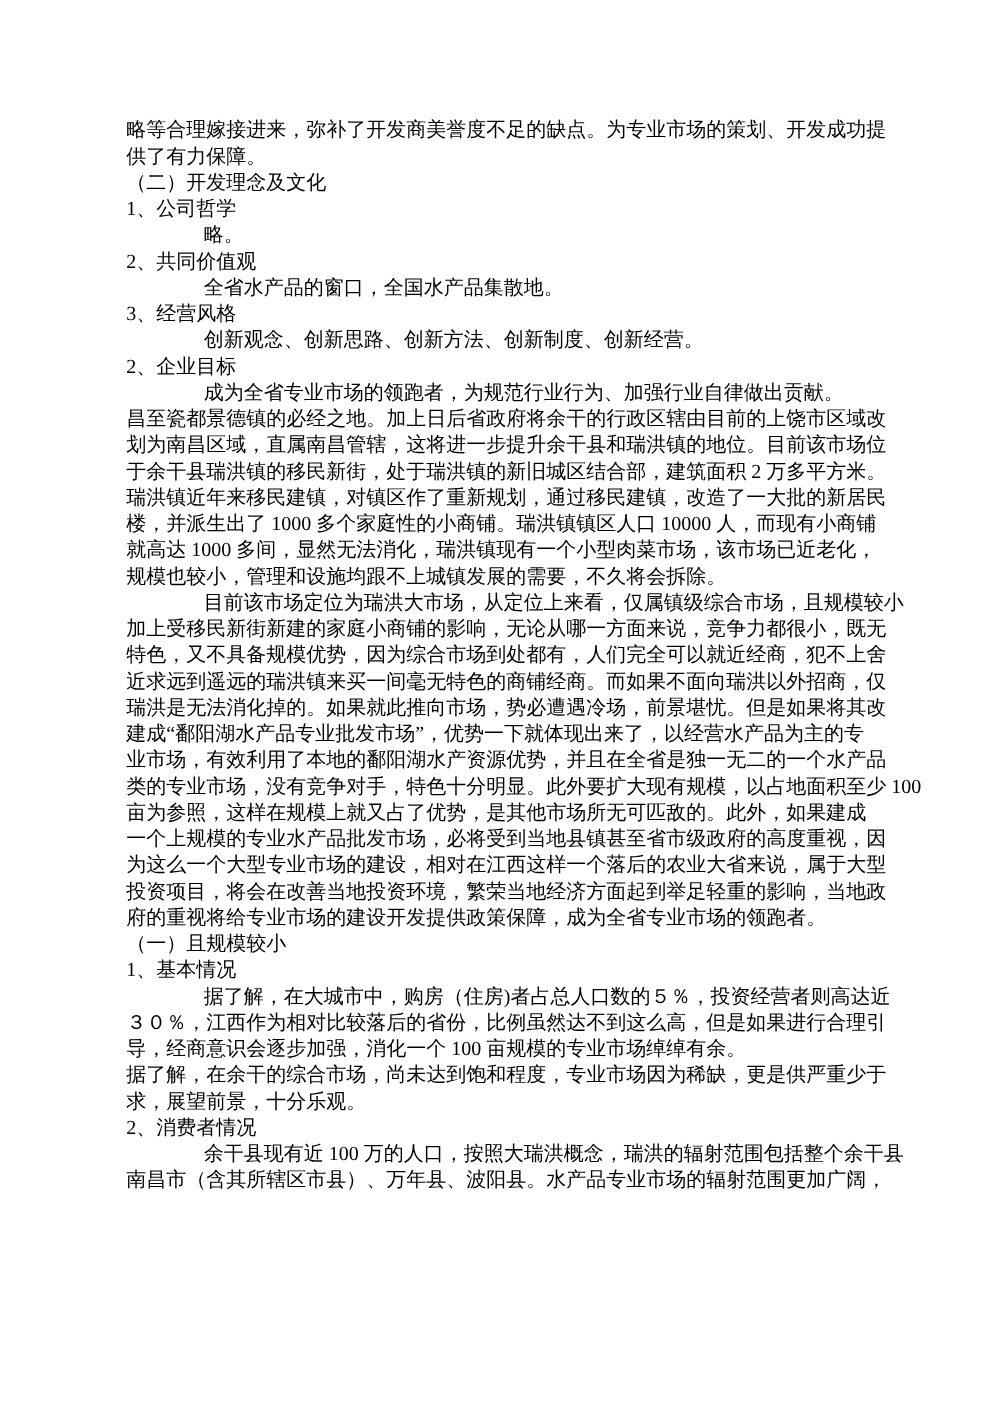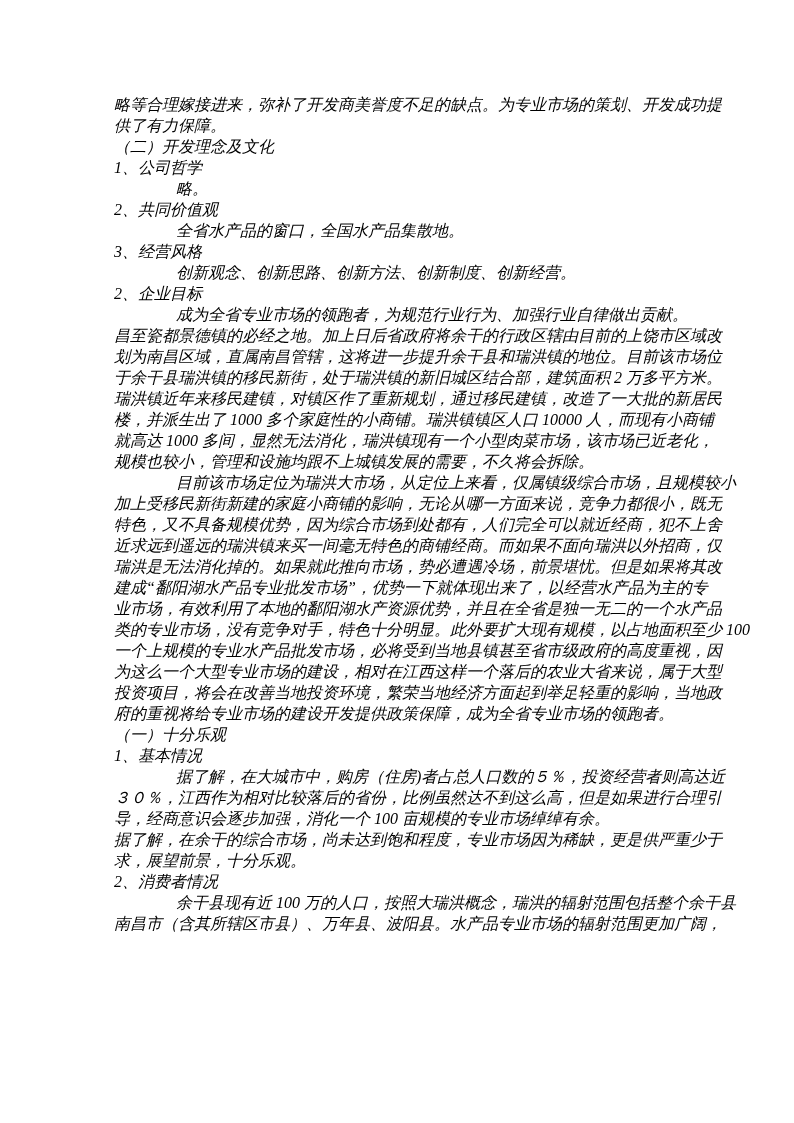--- a/index.html
+++ b/index.html
@@ -10,25 +10,24 @@
   .page {
     position: relative;
     width: 794px;
     height: 1123px;
     background: #ffffff;
     overflow: hidden;
     font-family: "Liberation Serif", serif;
   }
   .content {
     position: absolute;
-    left: 114px;
+    left: 101px;
     top: 94px;
     width: 600px;
     color: #000000;
-    font-style: italic;
   }
   .line {
     font-size: 16px;
     line-height: 21px;
     height: 21px;
     white-space: pre;
     letter-spacing: 0px;
     color: #000000;
   }
   .line.indent {
@@ -60,25 +59,26 @@
       <div class="line">就高达 1000 多间，显然无法消化，瑞洪镇现有一个小型肉菜市场，该市场已近老化，</div>
       <div class="line">规模也较小，管理和设施均跟不上城镇发展的需要，不久将会拆除。</div>
       <div class="line indent">目前该市场定位为瑞洪大市场，从定位上来看，仅属镇级综合市场，且规模较小</div>
       <div class="line">加上受移民新街新建的家庭小商铺的影响，无论从哪一方面来说，竞争力都很小，既无</div>
       <div class="line">特色，又不具备规模优势，因为综合市场到处都有，人们完全可以就近经商，犯不上舍</div>
       <div class="line">近求远到遥远的瑞洪镇来买一间毫无特色的商铺经商。而如果不面向瑞洪以外招商，仅</div>
       <div class="line">瑞洪是无法消化掉的。如果就此推向市场，势必遭遇冷场，前景堪忧。但是如果将其改</div>
       <div class="line">建成“鄱阳湖水产品专业批发市场”，优势一下就体现出来了，以经营水产品为主的专</div>
       <div class="line">业市场，有效利用了本地的鄱阳湖水产资源优势，并且在全省是独一无二的一个水产品</div>
       <div class="line">类的专业市场，没有竞争对手，特色十分明显。此外要扩大现有规模，以占地面积至少 100</div>
+      <div class="line">亩为参照，这样在规模上就又占了优势，是其他市场所无可匹敌的。此外，如果建成</div>
       <div class="line">一个上规模的专业水产品批发市场，必将受到当地县镇甚至省市级政府的高度重视，因</div>
       <div class="line">为这么一个大型专业市场的建设，相对在江西这样一个落后的农业大省来说，属于大型</div>
       <div class="line">投资项目，将会在改善当地投资环境，繁荣当地经济方面起到举足轻重的影响，当地政</div>
       <div class="line">府的重视将给专业市场的建设开发提供政策保障，成为全省专业市场的领跑者。</div>
-      <div class="line">（一）十分乐观</div>
+      <div class="line">（一）且规模较小</div>
       <div class="line">1、基本情况</div>
       <div class="line indent">据了解，在大城市中，购房（住房)者占总人口数的５％，投资经营者则高达近</div>
       <div class="line">３０％，江西作为相对比较落后的省份，比例虽然达不到这么高，但是如果进行合理引</div>
       <div class="line">导，经商意识会逐步加强，消化一个 100 亩规模的专业市场绰绰有余。</div>
       <div class="line">据了解，在余干的综合市场，尚未达到饱和程度，专业市场因为稀缺，更是供严重少于</div>
       <div class="line">求，展望前景，十分乐观。</div>
       <div class="line">2、消费者情况</div>
       <div class="line indent">余干县现有近 100 万的人口，按照大瑞洪概念，瑞洪的辐射范围包括整个余干县</div>
       <div class="line">南昌市（含其所辖区市县）、万年县、波阳县。水产品专业市场的辐射范围更加广阔，</div>
     </div>

